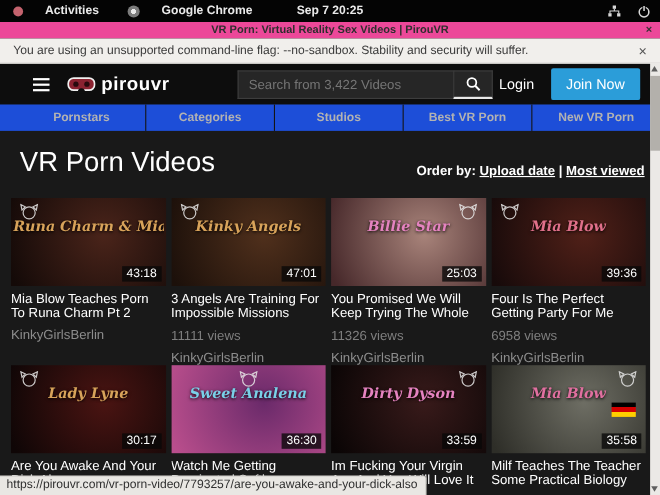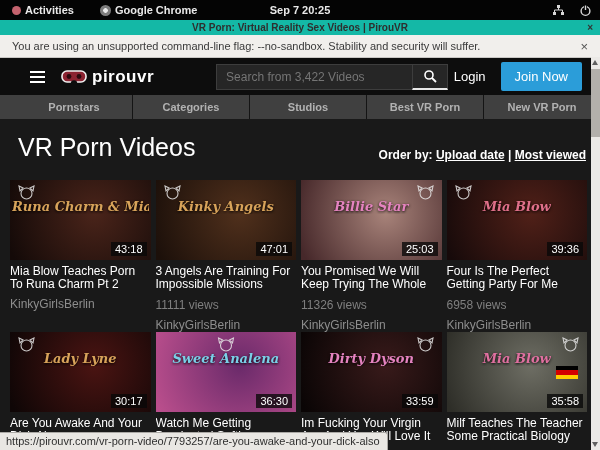--- a/index.html
+++ b/index.html
@@ -2,29 +2,29 @@
 <html><head>
 <meta charset="utf-8">
 <style>
   * { margin:0; padding:0; box-sizing:border-box; }
   html,body { width:600px; height:450px; overflow:hidden; background:#191919;
               font-family:"Liberation Sans", sans-serif; }
 
   
   .osbar { position:absolute; top:0; left:0; width:600px; height:20px; background:#040404;
            color:#e9e9e9; display:flex; align-items:center; font-size:11px; font-weight:bold; z-index:50; }
-  .osbar .grp { display:flex; align-items:center; gap:4px; }
+  .osbar .grp { display:flex; align-items:center; gap:20px; }
   .dot { width:9px; height:9px; border-radius:50%; background:#c4636e; }
   .chromeicon { width:11px; height:11px; border-radius:50%;
                 background:radial-gradient(circle,#e8e8e8 0 28%, #7c7c7c 30% 100%); }
   .osclock { position:absolute; left:0; right:0; text-align:center; }
   .osright { position:absolute; right:8px; top:0; height:20px; display:flex; align-items:center; gap:14px; }
 
   
-  .titlebar { position:absolute; top:20px; left:0; width:600px; height:15px; background:#14b8a6;
+  .titlebar { position:absolute; top:20px; left:0; width:600px; height:15px; background:#ec4899;
               color:#2e2e2e; font-size:10px; font-weight:bold; text-align:center; line-height:15px; z-index:50; }
   .titlebar .close { position:absolute; right:7px; top:0; font-weight:bold; color:#333; cursor:default; }
 
   
   .infobar { position:absolute; top:35px; left:0; width:600px; height:23px; background:#f1efec;
              border-bottom:1px solid #c9c7c4; color:#3a3a3a; font-size:11px;
              display:flex; align-items:center; padding:0 12px; z-index:50; }
   .infobar .close { margin-left:auto; color:#555; font-size:13px; }
 
   
@@ -38,21 +38,21 @@
   .searchwrap { margin-left:62px; width:232px; height:26px; display:flex; }
   .searchwrap input { flex:1; background:#262626; border:1px solid #3d3d3d; border-right:none;
                       color:#9a9a9a; font-size:12px; padding:0 9px; outline:none;
                       font-family:"Liberation Sans", sans-serif; }
   .searchbtn { width:36px; background:#262626; border:1px solid #3d3d3d; border-bottom:2px solid #e8e8e8;
                display:flex; align-items:center; justify-content:center; cursor:pointer; }
   .login { margin-left:auto; color:#fff; font-size:13px; cursor:pointer; }
   .joinbtn { margin:0 18px 0 15px; background:#2b9dd9; color:#fff; font-size:13px; border:none;
              padding:7px 14px; border-radius:2px; cursor:pointer; font-family:"Liberation Sans", sans-serif; }
 
-  .sitenav { height:24px; background:#404040; display:flex;padding-left:16px; }
+  .sitenav { height:24px; background:#1d4ed8; display:flex;padding-left:16px; }
   .sitenav span { flex:1; text-align:center; line-height:24px; font-size:11px; font-weight:bold;
                   color:#b2b2b2; border-left:1px solid #141414; cursor:pointer; }
   .sitenav span:first-child { border-left:none; }
 
   .heading { display:flex; align-items:flex-end; padding:14px 14px 0 18px; margin-bottom:18px; }
   .heading h1 { color:#fff; font-size:25px; font-weight:400; }
   .orderby { margin-left:auto; color:#fff; font-size:12px; font-weight:bold; }
   .orderby a { color:#fff; text-decoration:underline; cursor:pointer; }
 
   .grid { display:grid; grid-template-columns:repeat(4,1fr); column-gap:5px; padding:0 13px 0 10px; }

